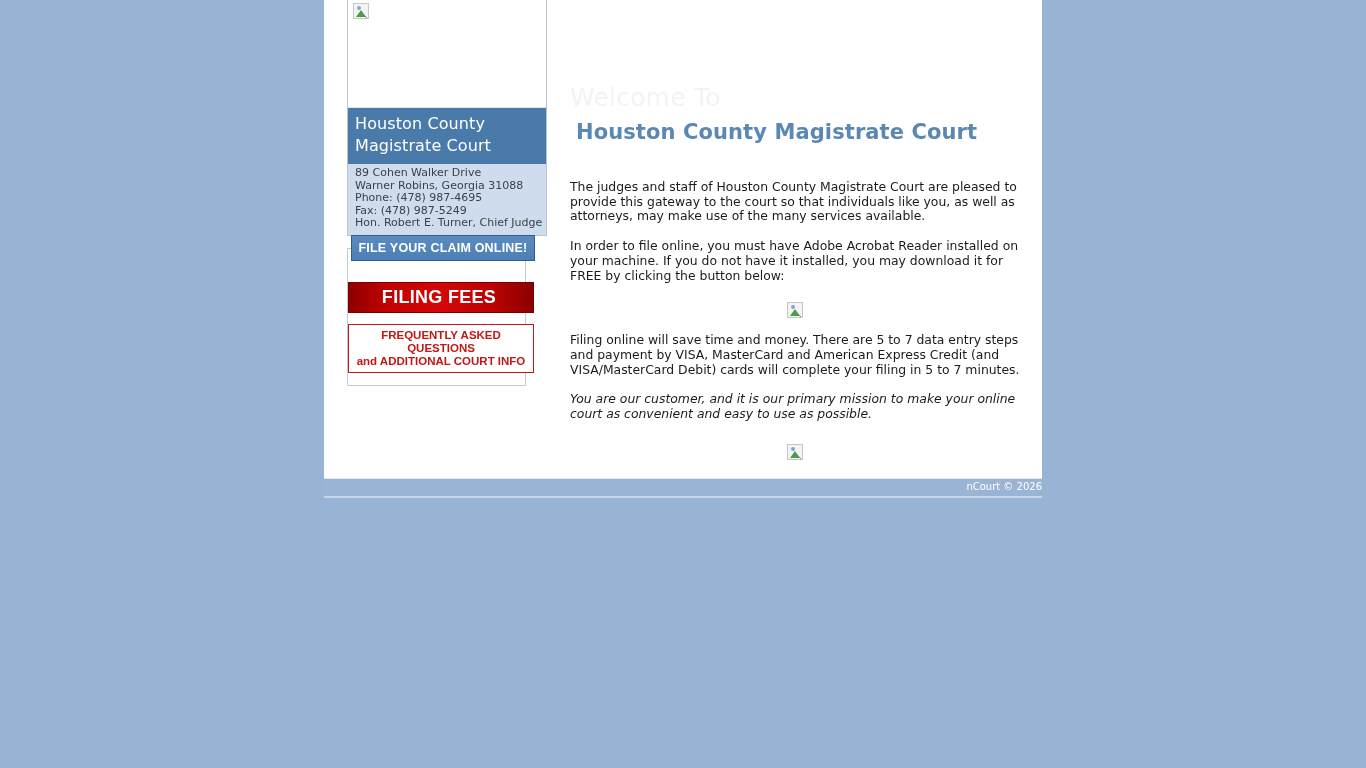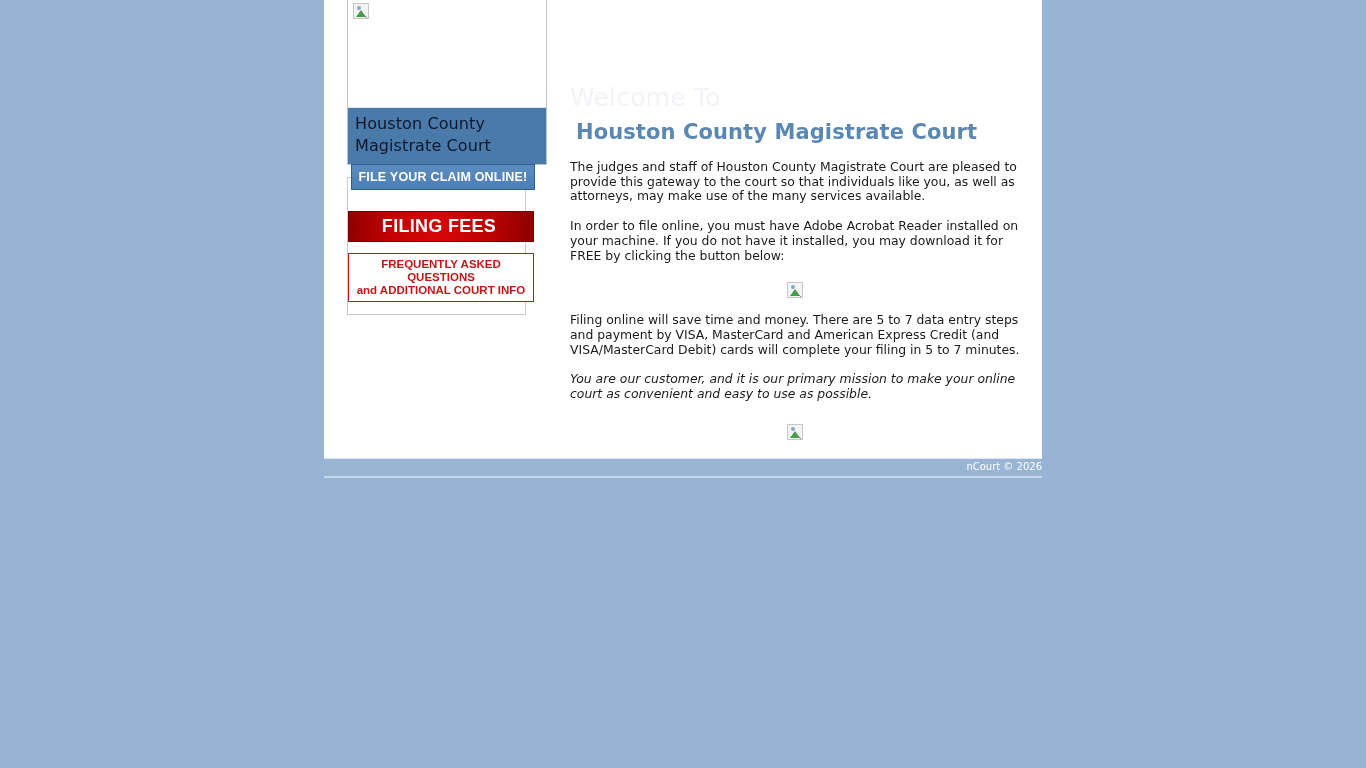--- a/index.html
+++ b/index.html
@@ -95,21 +95,21 @@
   }
 
   .logo-broken {
     position: absolute;
     left: 5px;
     top: 3px;
   }
 
   .court-title {
     background: #4a7aaa;
-    color: #0f172a;
+    color: #ffffff;
     padding: 5px 7px 7px 7px;
     font-size: 16px;
     line-height: 22px;
     font-weight: normal;
     letter-spacing: 0.1px;
   }
 
   .court-address {
     background: #cfdced;
     color: #3a4148;
@@ -208,21 +208,21 @@
     letter-spacing: 0.1px;
   }
 
   .para {
     color: #1b1b1b;
     font-size: 12.4px;
     line-height: 14.7px;
     margin: 0;
     width: 450px;
   }
-  .para.p1 { margin-top: 16px; }
+  .para.p1 { margin-top: 36px; }
   .para.p2 { margin-top: 15px; }
   .para.p3 { margin-top: 15px; }
   .para.p4 { margin-top: 15px; font-style: italic; }
 
   .img-center {
     text-align: center;
     width: 450px;
   }
   .acrobat-slot { margin-top: 16px; }
   .bottom-slot  { margin-top: 20px; padding-bottom: 14px; }
@@ -257,20 +257,27 @@
       <div class="court-card">
         <div class="logo-box">
           <span class="broken-img logo-broken">
             <span class="broken-dot"></span>
           </span>
         </div>
         <div class="court-title">
           <div>Houston County</div>
           <div>Magistrate Court</div>
         </div>
+        <div class="court-address">
+          <div>89 Cohen Walker Drive</div>
+          <div>Warner Robins, Georgia 31088</div>
+          <div>Phone: (478) 987-4695</div>
+          <div>Fax: (478) 987-5249</div>
+          <div>Hon. Robert E. Turner, Chief Judge</div>
+        </div>
       </div>
 
       <div class="links-card">
         <a href="#" class="btn-file">FILE YOUR CLAIM ONLINE!</a>
         <a href="#" class="btn-fees">FILING FEES</a>
         <a href="#" class="btn-faq">
           <span>FREQUENTLY ASKED QUESTIONS</span><br>
           <span>and ADDITIONAL COURT INFO</span>
         </a>
       </div>

